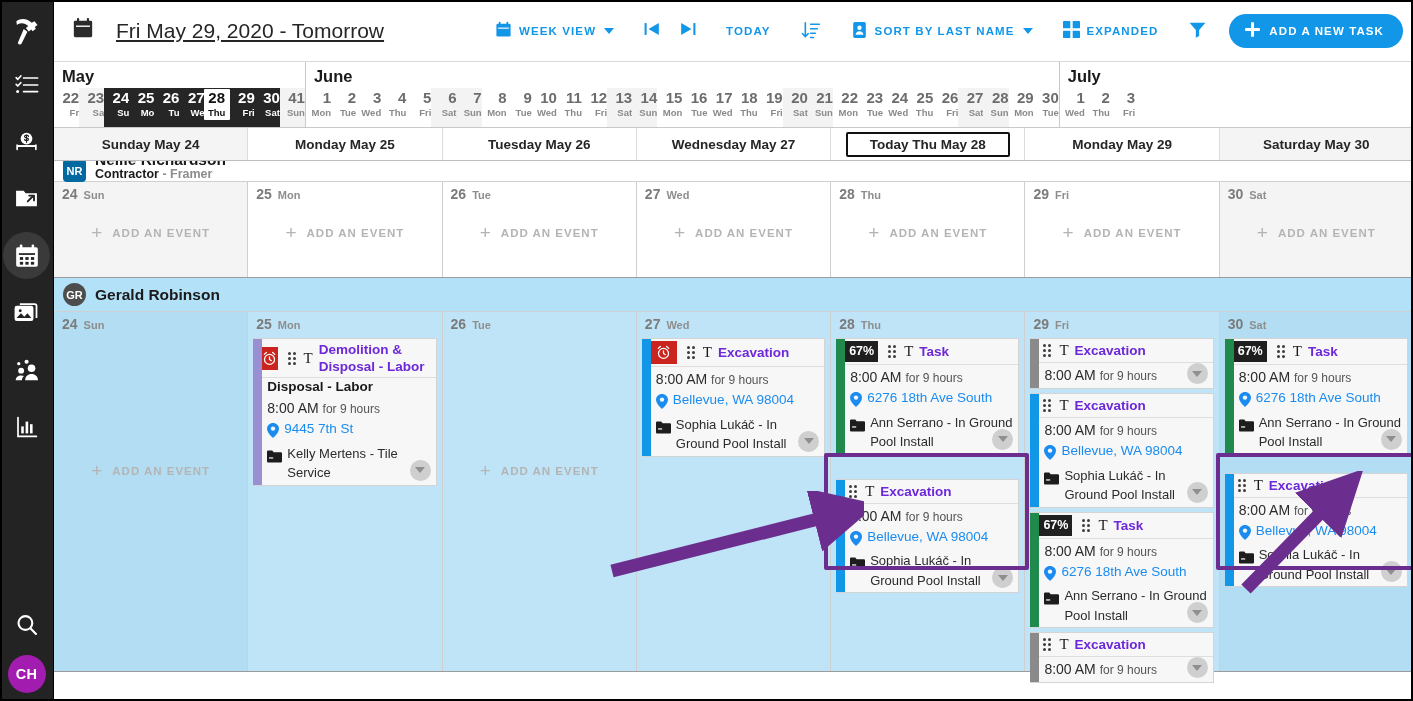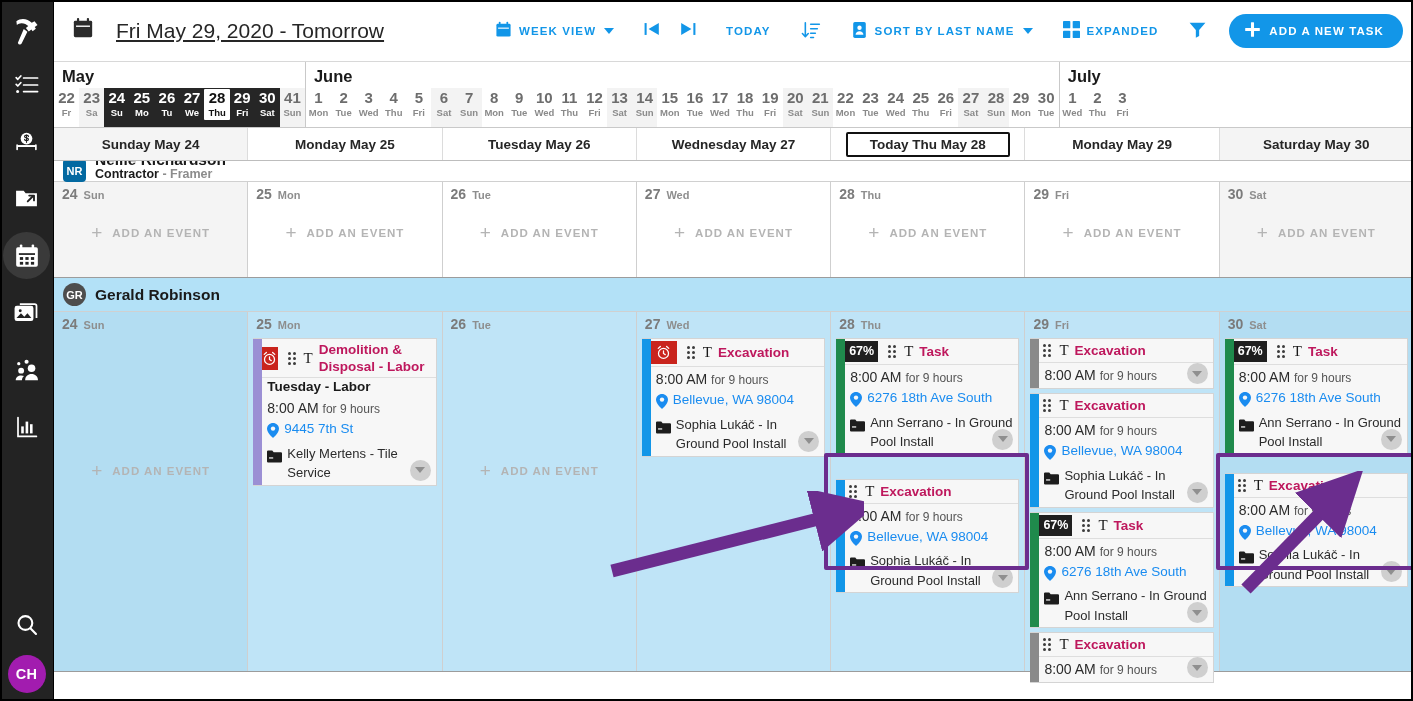--- a/index.html
+++ b/index.html
@@ -44,21 +44,21 @@
             letter-spacing:1.1px; white-space:nowrap; }
 
   
   .datestrip { height:66px; flex:0 0 66px; display:flex; border-bottom:1px solid #c9c9c9;
                background:#fff; overflow:hidden; position:relative; }
   .month-block { display:flex; flex-direction:column; border-right:1px solid #c9c9c9; }
   .month-block:last-child { border-right:none; }
   .month-name { font-size:16.5px; font-weight:700; color:#1a1a1a; padding:2px 0 0 8px; height:26px;
                 display:flex; align-items:center; }
   .days-row { display:flex; flex:1; }
-  .dcell { width:25.1px; display:flex; flex-direction:column; align-items:center;
+  .dcell { width:25.1px; display:flex; flex-direction:column; align-items:flex-end;
            justify-content:flex-start; padding-top:1px; position:relative; }
   .dcell .dnum { font-size:15px; font-weight:700; color:#6d6d6d; line-height:17px; }
   .dcell .ddow { font-size:9.5px; font-weight:700; color:#8a8a8a; line-height:13px; }
   .dcell.weekend { background:#f3f3f3; }
   .dcell.inrange { background:#262626; }
   .dcell.inrange .dnum { color:#fff; }
   .dcell.inrange .ddow { color:#fff; }
   .dcell.today { background:#262626; }
   .dcell.today .today-chip { background:#fff; width:26px; display:flex; flex-direction:column;
             align-items:center; border-radius:1px; padding-bottom:1px; }
@@ -113,21 +113,21 @@
               padding:2px 4px 2px 0; min-height:24px; }
   .badge-pct { background:#1f1f1f; color:#fff; font-size:12.5px; font-weight:700; padding:3px 4px;
                line-height:15px; }
   .badge-alarm { background:#c9241d; width:26px; height:23px; display:flex; align-items:center;
                  justify-content:center; }
   .grip { display:grid; grid-template-columns:repeat(2,3px); grid-template-rows:repeat(3,3px);
           gap:2px; margin-left:4px; flex:0 0 auto; }
   .grip i { background:#3c3c3c; width:3px; height:3px; border-radius:50%; display:block; }
   .t-glyph { font-size:15px; font-weight:400; color:#1a1a1a; font-family:"Liberation Serif", serif;
              line-height:15px; margin-left:2px; }
-  .card-title { font-size:13.5px; font-weight:700; color:#be185d; line-height:17px; }
+  .card-title { font-size:13.5px; font-weight:700; color:#6d28d9; line-height:17px; }
   .card-body { padding:2px 5px 2px 5px; }
   .card-line { font-size:13px; color:#2b2b2b; line-height:19.5px; display:flex; gap:5px;
                align-items:flex-start; }
   .card-line .txt { min-width:0; }
   .time-line { font-size:14px; color:#2b2b2b; line-height:20px; }
   .time-line .small { font-size:12px; color:#555; }
   .addr { color:#1a8cf0; font-size:13.5px; font-weight:400; }
   .pin { flex:0 0 11px; margin-top:4px; }
   .folder { flex:0 0 14px; margin-top:5px; }
   .chev-btn { position:absolute; right:5px; bottom:4px; width:21px; height:21px; border-radius:50%;
@@ -711,21 +711,21 @@
                     <i></i>
                     <i></i>
                     <i></i>
                     <i></i>
                     <i></i>
                     <i></i>
                   </div>
                   <span class="t-glyph">T</span>
                   <span class="card-title">Demolition &amp; Disposal - Labor</span>
                 </div>
-                <div class="card-title-full">Tuesday - Labor</div>
+                <div class="card-title-full">Disposal - Labor</div>
                 <div class="card-body">
                   <div class="time-line"><span>8:00 AM</span> <span class="small">for 9 hours</span></div>
                   <div class="card-line">
                     <span class="pin"><svg width="12" height="15" viewBox="0 0 12 15" fill="#1a8cf0">
                         <path d="M6 0C2.7 0 0 2.6 0 5.8 0 10 6 15 6 15s6-5 6-9.2C12 2.6 9.3 0 6 0z"></path>
                         <circle cx="6" cy="5.6" r="2.2" fill="#f7f7f7"></circle>
                       </svg></span>
                     <span class="txt addr">9445 7th St</span>
                   </div>
                   <div class="card-line">

